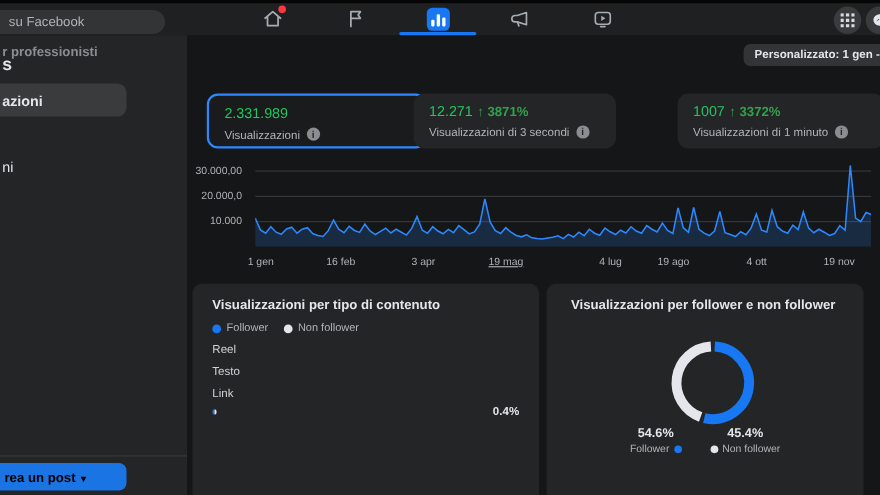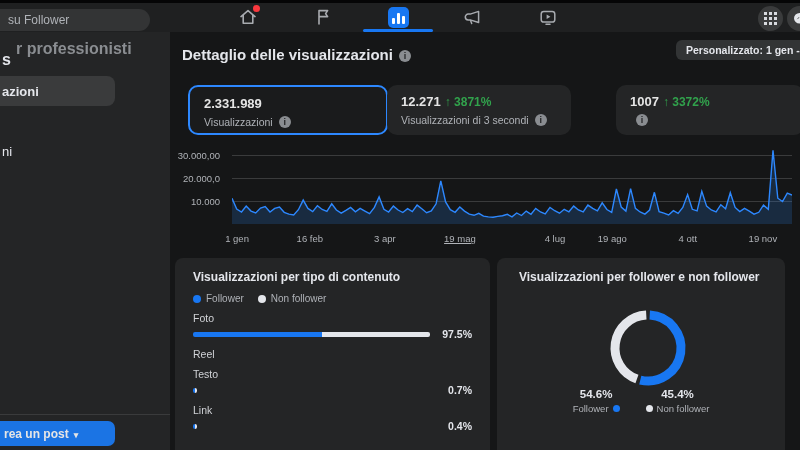--- a/index.html
+++ b/index.html
@@ -15,43 +15,43 @@
   .nav-btn { position:absolute; top:1px; width:26px; height:26px; display:flex; align-items:center; justify-content:center; }
   .nav-btn svg { display:block; }
   .red-dot { position:absolute; right:1px; top:1px; width:7px; height:7px; border-radius:50%; background:#fa383e; }
   .active-tile { width:21px; height:21px; background:#1877f2; border-radius:5px; display:flex; align-items:flex-end; justify-content:center; gap:2px; padding-bottom:4px; }
   .active-tile i { display:block; width:3px; background:#fff; border-radius:1px; }
   .tab-underline { position:absolute; left:363px; top:26px; width:70px; height:3px; border-radius:2px; background:#1877f2; }
   .circle-btn { position:absolute; top:3px; width:25px; height:25px; border-radius:50%; background:#3a3b3c; display:flex; align-items:center; justify-content:center; }
 
   
   .sidebar { position:absolute; left:0; top:32px; width:170px; height:418px; background:#242526; }
-  .sb-section { position:absolute; left:16px; top:8px; font-size:16px; color:#8a8d91; font-weight:bold; }
+  .sb-section { position:absolute; left:2px; top:8px; font-size:12px; color:#8a8d91; font-weight:bold; }
   .sb-title { position:absolute; left:2px; top:19px; font-size:16px; font-weight:bold; color:#e4e6eb; }
   .sb-item-selected { position:absolute; left:-12px; top:44px; width:127px; height:30px; background:#3a3b3c; border-radius:8px; }
   .sb-item-selected span { position:absolute; left:14px; top:8px; font-size:13px; font-weight:bold; color:#e4e6eb; }
   .sb-item { position:absolute; left:2px; top:112px; font-size:13px; font-weight:500; color:#e4e6eb; }
   .sb-divider { position:absolute; left:0; top:382px; width:170px; height:1px; background:#3a3b3c; }
   .create-post { position:absolute; left:-12px; top:389px; width:127px; height:25px; background:#1b74e4; border-radius:7px; }
-  .create-post span { position:absolute; left:16px; top:6px; font-size:12px; font-weight:bold; color:#e5e5e5; }
+  .create-post span { position:absolute; left:16px; top:6px; font-size:12px; font-weight:bold; color:#000000; }
   .caret::after { content:"▾"; font-size:9px; margin-left:5px; }
   .caret-lite::after { content:"▾"; font-size:9px; margin-left:4px; color:#e4e6eb; }
 
   
   .page-title { position:absolute; left:182px; top:46px; font-size:15px; font-weight:bold; color:#e4e6eb; }
   .info-icon { display:inline-block; width:12px; height:12px; border-radius:50%; background:#8a8d91; color:#242526;
                font-size:9px; font-weight:bold; text-align:center; line-height:12px; vertical-align:1px; margin-left:6px; font-style:normal; }
   .info-icon::after { content:"i"; }
   .date-pill { position:absolute; left:676px; top:40px; height:20px; padding:0 10px; background:#323435; border-radius:6px;
                display:flex; align-items:center; font-size:10.5px; font-weight:bold; color:#e4e6eb; white-space:nowrap; }
 
   
   .card { position:absolute; top:85px; height:50px; border-radius:10px; background:#242526; padding:7px 14px; }
   .card.selected { background:#1a1b1c; border:2px solid #2d88ff; }
-  .card-value { font-size:13px; font-weight:bold; color:#e5e5e5; }
+  .card-value { font-size:13px; font-weight:normal; color:#22c55e; }
   .card-delta { font-size:12px; font-weight:bold; color:#31a24c; margin-left:4px; }
   .card-label { font-size:10.5px; color:#b0b3b8; margin-top:4px; }
 
   
   .chart-area { position:absolute; left:232px; top:144px; width:560px; height:96px; }
   .gridline { position:absolute; left:0; width:560px; height:1px; background:#3a3b3c; }
   .y-labels { position:absolute; left:160px; top:144px; width:66px; height:70px; }
   .y-label { position:absolute; right:6px; width:60px; text-align:right; font-size:9.5px; color:#b0b3b8; }
   .x-labels { position:absolute; left:232px; top:233px; width:560px; height:12px; }
   .x-label { position:absolute; transform:translateX(-50%); font-size:9.5px; color:#b0b3b8; white-space:nowrap; }
@@ -86,21 +86,21 @@
 </style>
 </head>
 <body>
 
 <div class="screen">
 
   <div class="window-edge"></div>
 
   <header class="topbar">
     <div class="search-pill">
-      <span class="search-text">su Follower</span>
+      <span class="search-text">su Facebook</span>
     </div>
 
     <div class="nav-btn" style="left:235px">
       <svg width="20" height="20" viewBox="0 0 20 20">
         <path d="M3 9.6 L10 3.6 L17 9.6 M5.2 8.2 V16.2 H14.8 V8.2" fill="none" stroke="#a8abb0" stroke-width="1.6" stroke-linejoin="round" stroke-linecap="round"></path>
       </svg>
       <span class="red-dot"></span>
     </div>
 
     <div class="nav-btn" style="left:310px">
@@ -162,38 +162,35 @@
     <div class="sb-item-selected">
       <span>azioni</span>
     </div>
     <div class="sb-item">ni</div>
     <div class="sb-divider"></div>
     <div class="create-post">
       <span class="caret">rea un post</span>
     </div>
   </aside>
 
-  <div class="page-title">
-    <span>Dettaglio delle visualizzazioni</span><span class="info-icon"></span>
-  </div>
   <div class="date-pill caret-lite">
     <span>Personalizzato: 1 gen - 31 dic</span>
   </div>
 
   <div class="card selected" style="left:188px; width:200px;">
     <div><span class="card-value">2.331.989</span></div>
     <div class="card-label"><span>Visualizzazioni</span><span class="info-icon"></span></div>
   </div>
-  <div class="card" style="left:387px; width:184px;">
+  <div class="card" style="left:376px; width:184px;">
     <div><span class="card-value">12.271</span><span class="card-delta">↑ 3871%</span></div>
     <div class="card-label"><span>Visualizzazioni di 3 secondi</span><span class="info-icon"></span></div>
   </div>
   <div class="card" style="left:616px; width:188px;">
     <div><span class="card-value">1007</span><span class="card-delta">↑ 3372%</span></div>
-    <div class="card-label"><span class="info-icon"></span></div>
+    <div class="card-label"><span>Visualizzazioni di 1 minuto</span><span class="info-icon"></span></div>
   </div>
 
   <div class="y-labels" id="y-labels">
       <div class="y-label" style="top: 6px;">30.000,00</div>
       <div class="y-label" style="top: 29px;">20.000,0</div>
       <div class="y-label" style="top: 52px;">10.000</div>
     </div>
   <div class="chart-area">
     <div id="grid-holder">
         <div class="gridline" style="top: 11px;"></div>
@@ -223,45 +220,24 @@
           <span class="dot dot-blue"></span>
           <span>Follower</span>
         </span>
       <span class="legend-item">
           <span class="dot dot-white"></span>
           <span>Non follower</span>
         </span>
     </div>
     <div id="bars-list">
         <div class="bar-row">
-          <div class="bar-cat">Foto</div>
-          <div class="bar-line">
-            <div class="bar-track">
-              <div class="bar-inner" style="width: calc(100%); min-width: 4px;">
-                <div class="bar-seg-f" style="width: 54.6%; min-width: 2px;"></div>
-                <div class="bar-seg-n" style="width: 45.4%;"></div>
-              </div>
-            </div>
-            <div class="bar-val">97.5%</div>
-          </div>
-        </div>
-        <div class="bar-row">
           <div class="bar-cat">Reel</div>
         </div>
         <div class="bar-row">
           <div class="bar-cat">Testo</div>
-          <div class="bar-line">
-            <div class="bar-track">
-              <div class="bar-inner" style="width: calc(0.72%); min-width: 4px;">
-                <div class="bar-seg-f" style="width: 54.6%; min-width: 2px;"></div>
-                <div class="bar-seg-n" style="width: 45.4%;"></div>
-              </div>
-            </div>
-            <div class="bar-val">0.7%</div>
-          </div>
         </div>
         <div class="bar-row">
           <div class="bar-cat">Link</div>
           <div class="bar-line">
             <div class="bar-track">
               <div class="bar-inner" style="width: calc(0.41%); min-width: 4px;">
                 <div class="bar-seg-f" style="width: 54.6%; min-width: 2px;"></div>
                 <div class="bar-seg-n" style="width: 45.4%;"></div>
               </div>
             </div>

